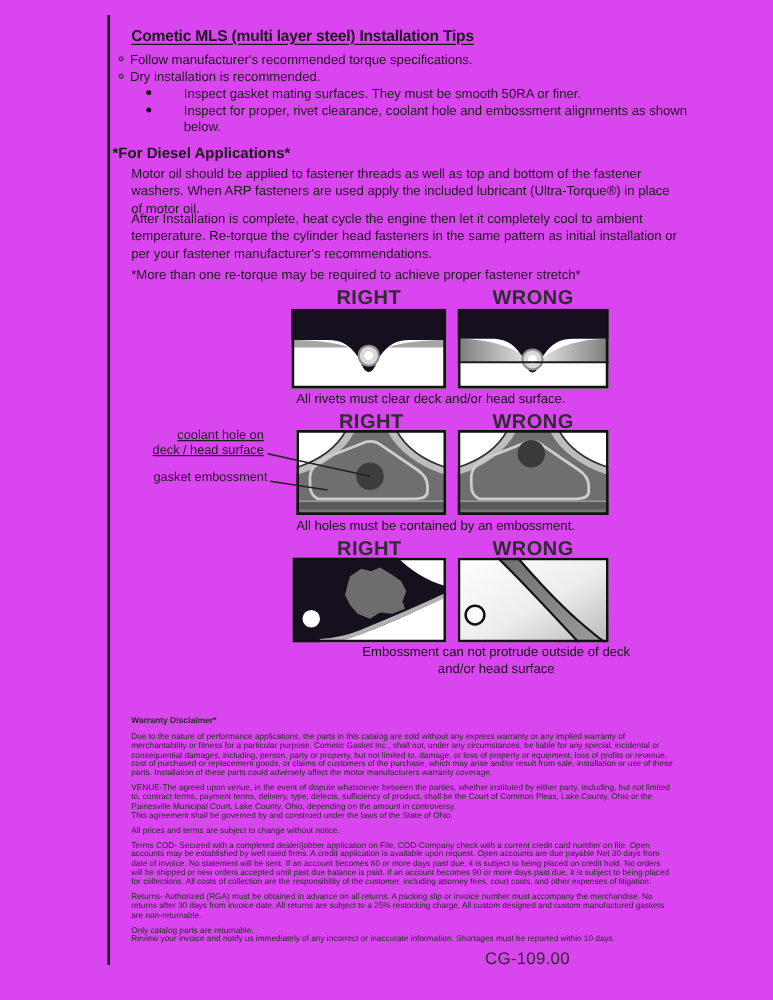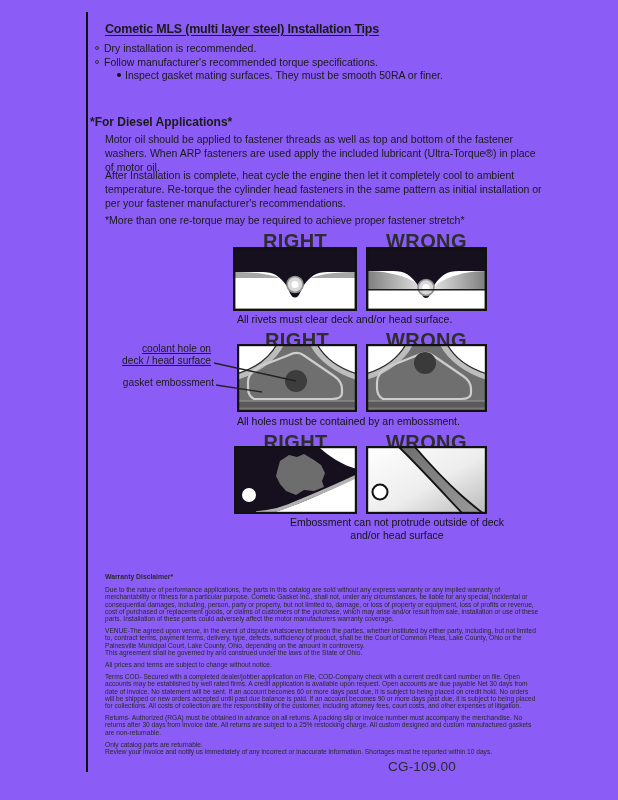--- a/index.html
+++ b/index.html
@@ -1,47 +1,47 @@
 <!DOCTYPE html>
 <html><head>
 <meta charset="utf-8">
 <style>
   * { margin:0; padding:0; box-sizing:border-box; }
   html,body { background:#ffffff; }
   .page {
-    position:relative; width:618px; height:800px; background:#8b5cf6;
+    position:relative; width:618px; height:800px; background:#d946ef;
     font-family:"Liberation Sans","DejaVu Sans",sans-serif; color:#1a1a1a;
     overflow:hidden;
   }
   .vrule { position:absolute; left:86px; top:12px; width:2px; height:760px; background:#111; }
 
   .title {
     position:absolute; left:105px; top:22px; width:460px;
     font-size:12.5px; font-weight:bold; letter-spacing:-0.2px;
     text-decoration:underline; text-underline-offset:2px;
   }
   .bullets { position:absolute; left:95px; top:42px; width:470px; font-size:10.5px; line-height:13.6px; }
   .b-row { display:flex; align-items:baseline; }
-  .b-row.sub { padding-left:22px; }
+  .b-row.sub { padding-left:22px;gap:22px; }
   .marker-o {
     flex:0 0 auto; width:4px; height:4px; border:1px solid #333; border-radius:50%;
     margin-right:5px; position:relative; top:-2px;
   }
   .marker-dot {
     flex:0 0 auto; width:4px; height:4px; background:#111; border-radius:50%;
     margin-right:4px; position:relative; top:-2px;
   }
   .diesel-h { position:absolute; left:90px; top:115px; font-size:12px; font-weight:bold; }
   .para { position:absolute; left:105px; width:440px; font-size:10.5px; line-height:13.8px; }
   .p1 { top:133px; }
   .p2 { top:169px; }
   .p3 { top:214px; }
 
   .dlabel {
-    position:absolute; font-size:20px; font-weight:600; letter-spacing:0.4px;
+    position:absolute; font-size:16px; font-weight:600; letter-spacing:0.4px;
     color:#2d2d2d; text-align:center;
   }
   .dbox { position:absolute; line-height:0; }
   .dbox svg { display:block; }
   .caption { position:absolute; font-size:10.5px; line-height:13px; color:#141414; }
 
   .ann { position:absolute; text-align:right; font-size:10.2px; line-height:11.5px; color:#1c1c1c; }
   .leader-svg { position:absolute; left:110px; top:340px; pointer-events:none; }
 
   .warranty { position:absolute; left:105px; top:573px; width:434px; font-size:6.6px; line-height:7.2px; color:#2a2a2a; }
@@ -55,29 +55,33 @@
 
 <div class="page">
 
   <div class="vrule"></div>
 
   <h1 class="title">Cometic MLS (multi layer steel) Installation Tips</h1>
 
   <div class="bullets">
     <div class="b-row">
       <span class="marker-o"></span>
-      <span>Dry installation is recommended.</span>
+      <span>Follow manufacturer's recommended torque specifications.</span>
     </div>
     <div class="b-row">
       <span class="marker-o"></span>
-      <span>Follow manufacturer's recommended torque specifications.</span>
+      <span>Dry installation is recommended.</span>
     </div>
     <div class="b-row sub">
       <span class="marker-dot"></span>
       <span>Inspect gasket mating surfaces.  They must be smooth 50RA or finer.</span>
+    </div>
+    <div class="b-row sub">
+      <span class="marker-dot"></span>
+      <span>Inspect for proper, rivet clearance, coolant hole and embossment alignments as shown below.</span>
     </div>
   </div>
 
   <h2 class="diesel-h">*For Diesel Applications*</h2>
   <p class="para p1">Motor oil should be applied to fastener threads as well as top and bottom of the fastener washers. When ARP fasteners are used apply the included lubricant (Ultra-Torque®) in place of motor oil.</p>
   <p class="para p3">*More than one re-torque may be required to achieve proper fastener stretch*</p>
   <p class="para p2">After Installation is complete, heat cycle the engine then let it completely cool to ambient temperature. Re-torque the cylinder head fasteners in the same pattern as initial installation or per your fastener manufacturer's recommendations.</p>
 
   <div class="dlabel" style="left:233px;top:230px;width:124px;">RIGHT</div>
   <div class="dlabel" style="left:366px;top:230px;width:121px;">WRONG</div>

